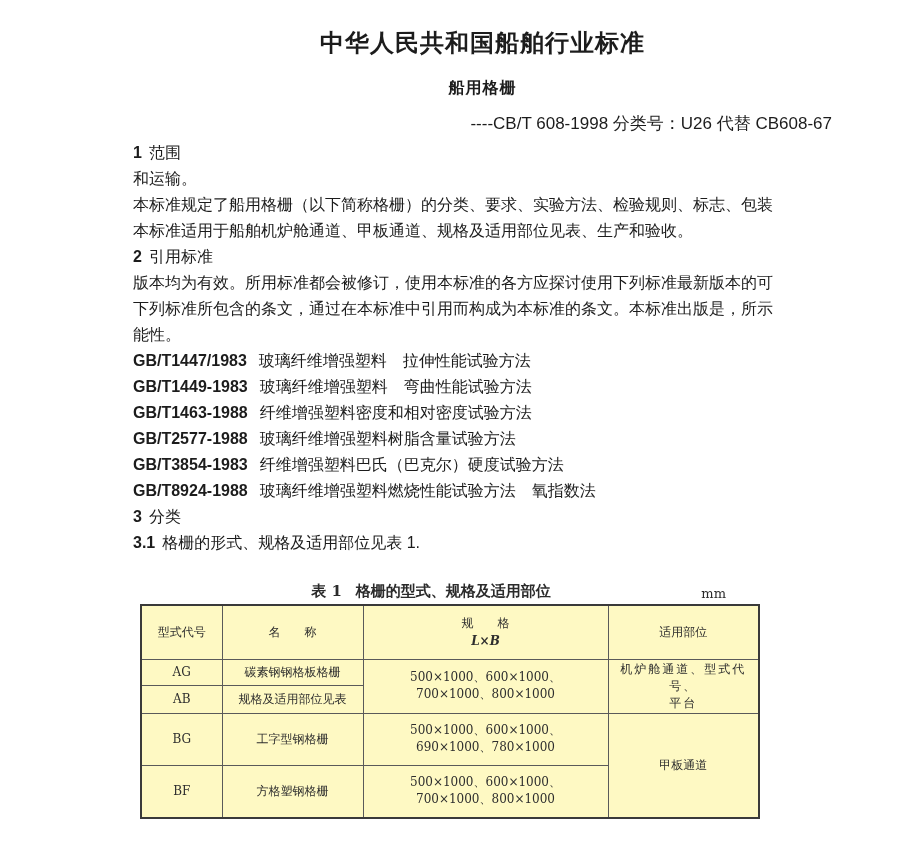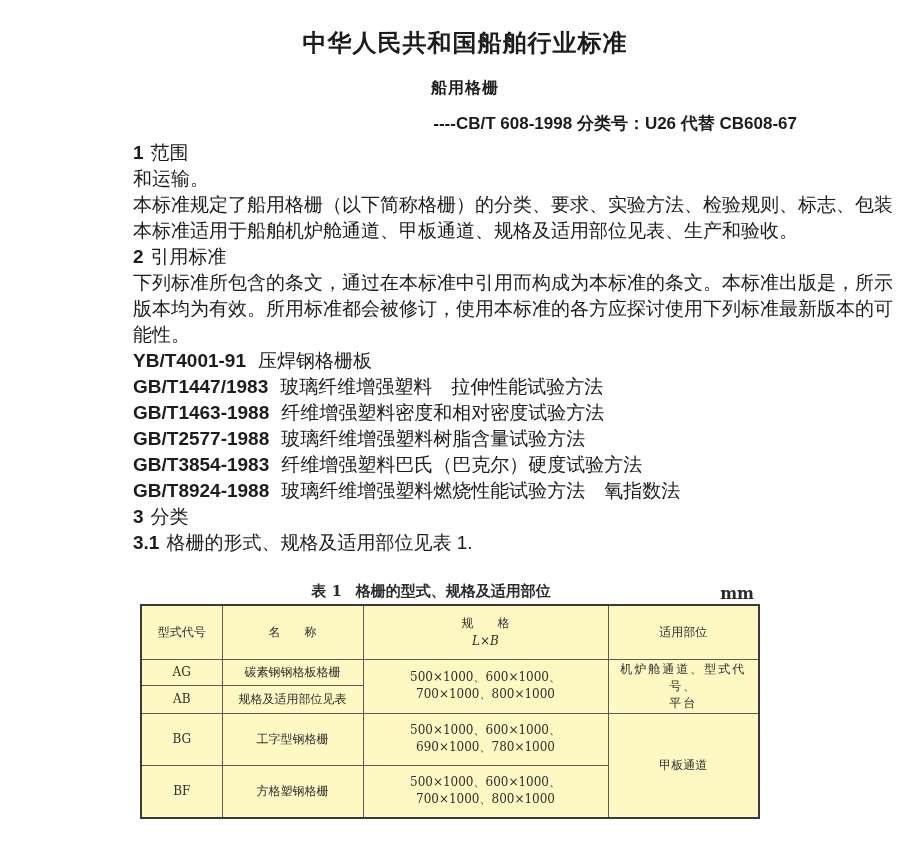--- a/index.html
+++ b/index.html
@@ -5,48 +5,48 @@
   * { margin: 0; padding: 0; box-sizing: border-box; }
   html, body { background: #ffffff; }
   body {
     width: 907px; height: 855px;
     color: #1c1c1c;
     font-family: "Liberation Sans", sans-serif;
     overflow: hidden;
   }
   .page {
     width: 907px; height: 855px;
-    padding: 26px 110px 0 133px;
+    padding: 26px 75px 0 133px;
     position: relative;
   }
   .doc-title {
     text-align: center;
     font-size: 24px;
     font-weight: 700;
     line-height: 34px;
     letter-spacing: 1px;
   }
   .doc-subtitle {
     text-align: center;
     font-size: 16px;
     font-weight: 700;
     line-height: 30px;
     margin-top: 13px;
     letter-spacing: 1px;
   }
   .std-line {
     text-align: right;
     font-size: 17px;
-    font-weight: 700;
+    font-weight: 400;
     line-height: 24px;
     margin-top: 9px;
   }
   .body-block { margin-top: 4px; }
   .body-line {
-    font-size: 19px;
+    font-size: 16px;
     line-height: 26px;
     white-space: nowrap;
   }
   .num { font-weight: 700; margin-right: 7px; }
   .std-item .code {
     font-weight: 700;
     display: inline-block;
     min-width: 100px;
     margin-right: 12px;
   }
@@ -59,23 +59,23 @@
     padding-right: 36px;
     font-family: "DejaVu Serif", serif;
     font-weight: 700;
     font-size: 15px;
     line-height: 22px;
     color: #2b2b2b;
   }
   .tbl-caption .cap-label { margin-right: 14px; }
   .tbl-caption .unit {
     position: absolute;
-    right: 4px; top: 3px;
-    font-weight: 700;
-    font-size: 16px;
+    right: 32px; top: 3px;
+    font-weight: 400;
+    font-size: 13px;
     font-family: "DejaVu Serif", serif;
   }
   table.t1 {
     border-collapse: collapse;
     table-layout: fixed;
     width: 618px;
     margin-top: 2px;
     background: #fef9c3;
     font-family: "DejaVu Serif", serif;
     font-size: 12px;
@@ -83,21 +83,21 @@
   }
   table.t1 td {
     border: 1px solid #5a5a5a;
     text-align: center;
     vertical-align: middle;
     padding: 1px 4px;
     line-height: 17px;
   }
   table.t1 { border: 2px solid #3a3a3a; }
   tr.hdr td { line-height: 18px; }
-  .spec-sub { font-style: italic; font-family: "DejaVu Serif", serif; }
+  .spec-sub { font-style: italic; font-family: "DejaVu Serif", serif; font-weight: bold; }
   td.loc-cell {
     text-align: left;
     padding-left: 8px;
     letter-spacing: 2px;
     line-height: 19px;
   }
   .after-table {
     margin-top: 27px;
     font-size: 16px;
     line-height: 26px;
@@ -117,29 +117,29 @@
     <div class="body-line">
       <span class="num">1</span><span>范围</span>
     </div>
     <div class="body-line">和运输。</div>
     <div class="body-line">本标准规定了船用格栅（以下简称格栅）的分类、要求、实验方法、检验规则、标志、包装</div>
     <div class="body-line">本标准适用于船舶机炉舱通道、甲板通道、规格及适用部位见表、生产和验收。</div>
 
     <div class="body-line">
       <span class="num">2</span><span>引用标准</span>
     </div>
+    <div class="body-line">版本均为有效。所用标准都会被修订，使用本标准的各方应探讨使用下列标准最新版本的可</div>
     <div class="body-line">下列标准所包含的条文，通过在本标准中引用而构成为本标准的条文。本标准出版是，所示</div>
-    <div class="body-line">版本均为有效。所用标准都会被修订，使用本标准的各方应探讨使用下列标准最新版本的可</div>
     <div class="body-line">能性。</div>
 
     <div class="body-line std-item">
-      <span class="code">YB/T4001-91</span><span>压焊钢格栅板</span>
-    </div>
-    <div class="body-line std-item">
       <span class="code">GB/T1447/1983</span><span>玻璃纤维增强塑料　拉伸性能试验方法</span>
+    </div>
+    <div class="body-line std-item">
+      <span class="code">GB/T1449-1983</span><span>玻璃纤维增强塑料　弯曲性能试验方法</span>
     </div>
     <div class="body-line std-item">
       <span class="code">GB/T1463-1988</span><span>纤维增强塑料密度和相对密度试验方法</span>
     </div>
     <div class="body-line std-item">
       <span class="code">GB/T2577-1988</span><span>玻璃纤维增强塑料树脂含量试验方法</span>
     </div>
     <div class="body-line std-item">
       <span class="code">GB/T3854-1983</span><span>纤维增强塑料巴氏（巴克尔）硬度试验方法</span>
     </div>

